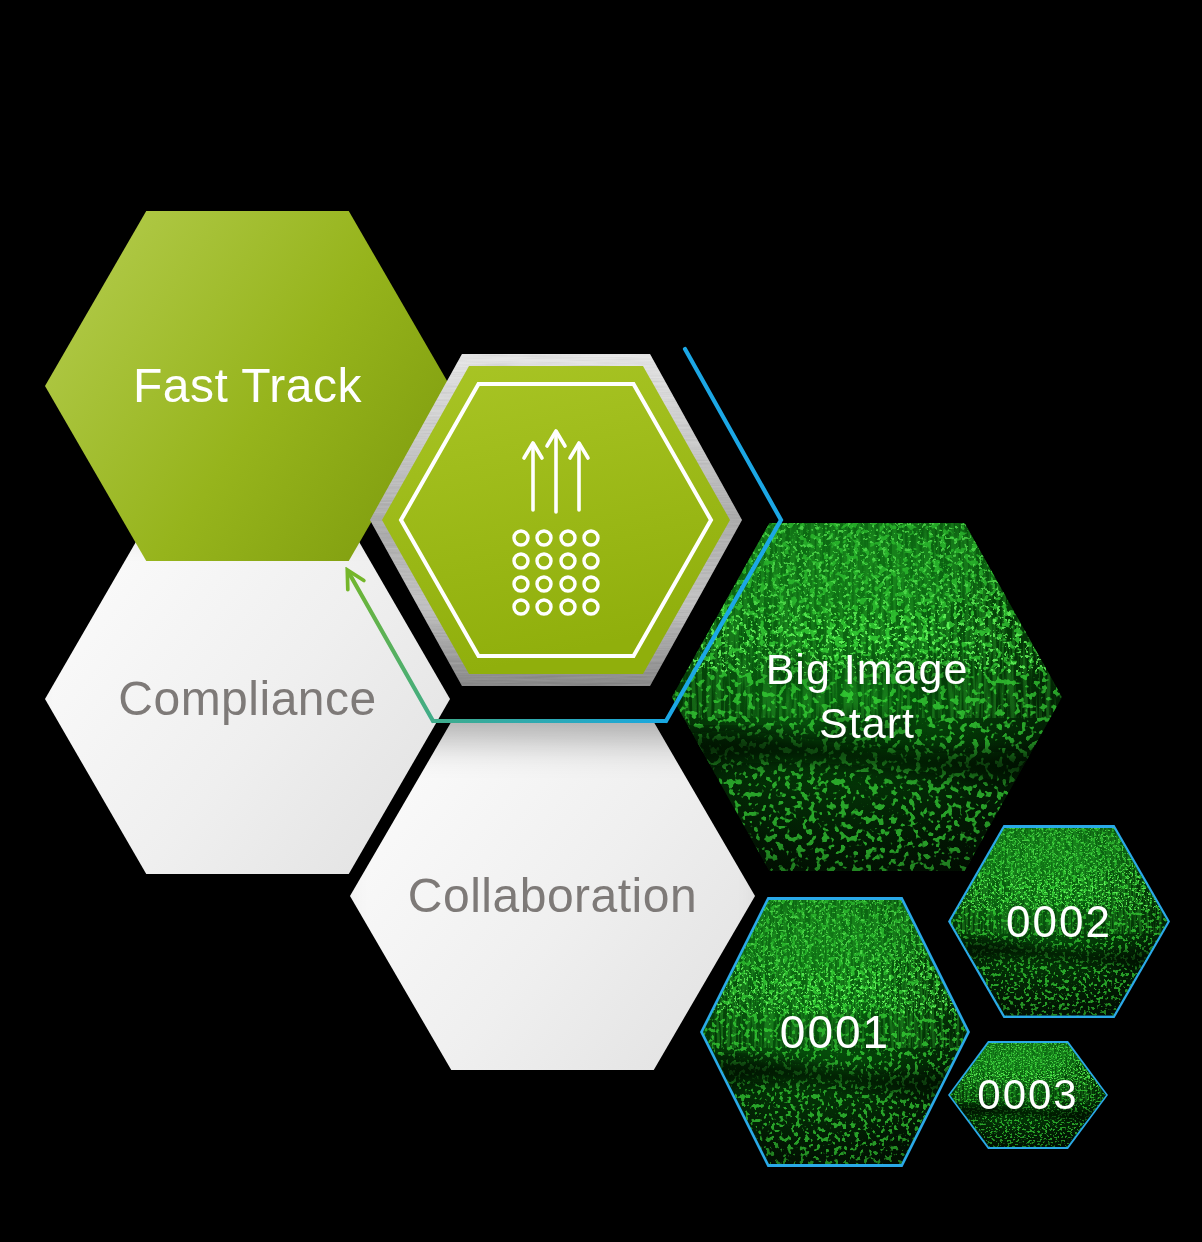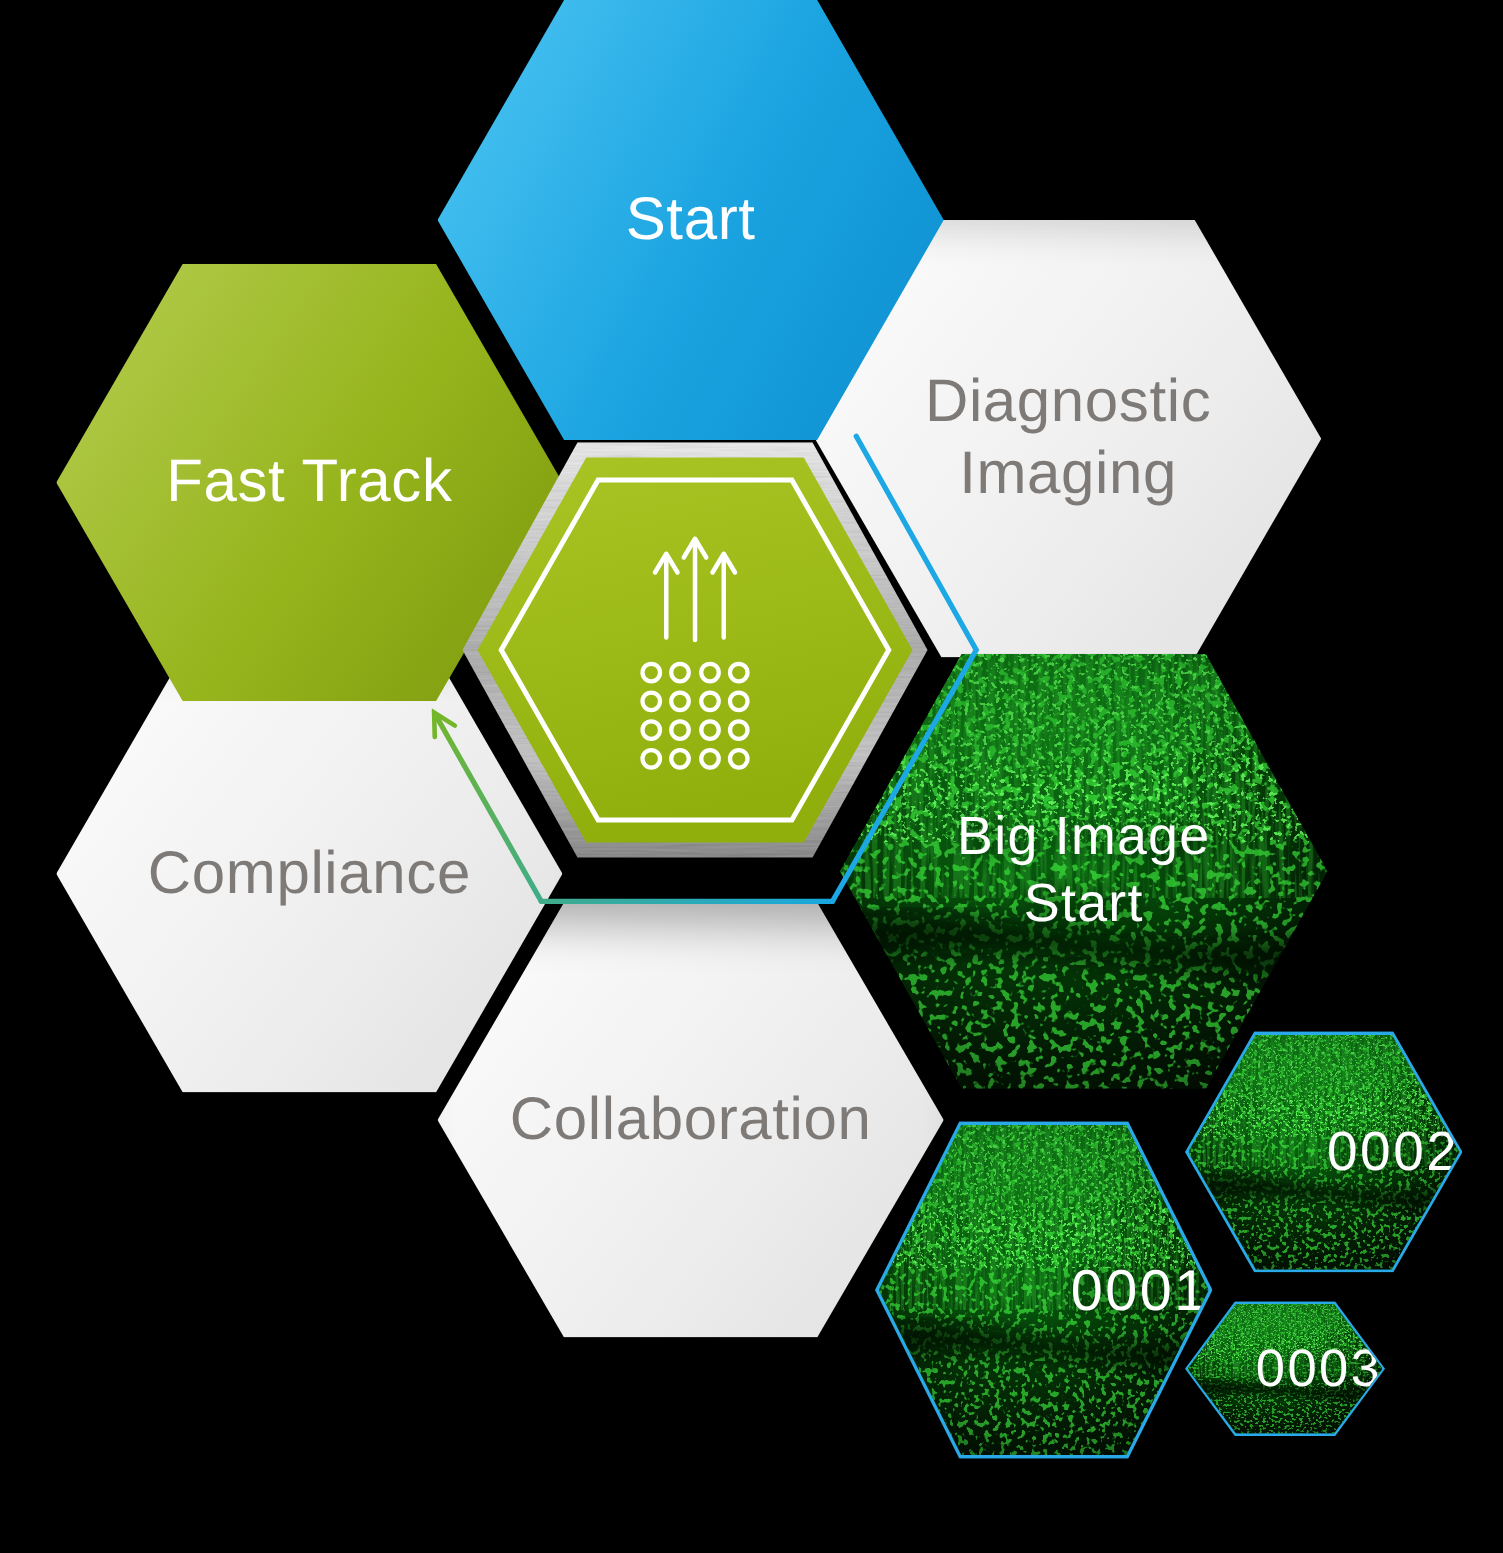--- a/index.html
+++ b/index.html
@@ -25,21 +25,21 @@
   .shadow-top-soft{box-shadow:inset 0 30px 30px -20px rgba(0,0,0,.14);}
   .micro-svg{position:absolute;inset:0;width:100%;height:100%;}
   .img-label{
     position:relative;color:#fff;font-size:43px;line-height:1.25;letter-spacing:1px;
     text-align:center;width:270px;text-shadow:0 0 14px rgba(0,0,0,.65);
   }
   .tile{background:#2aa9e8;}
   .tile-inner{
     position:absolute;
     clip-path:polygon(25% 0%,75% 0%,100% 50%,75% 100%,25% 100%,0% 50%);
-    display:flex;align-items:center;justify-content:flex-end;
+    display:flex;align-items:center;justify-content:center;
   }
   .tile-label{
     position:relative;color:#fff;letter-spacing:2px;
     text-shadow:0 0 10px rgba(0,0,0,.6);
   }
   .lines-svg{position:absolute;inset:0;z-index:6;pointer-events:none;}
   .center-hex-wrap{position:absolute;left:368px;top:352px;width:376px;height:336px;z-index:5;}
   .diag-label{width:290px;}
   .defs-svg{position:absolute;width:0;height:0;}
 </style>
@@ -88,42 +88,36 @@
       <rect width="390" height="150" filter="url(#fDots2)" opacity="0.9"></rect>
       <path d="M0,215 C95,188 210,252 390,222 L390,262 C240,252 110,222 0,252 Z" fill="#020e02" opacity="0.78" filter="url(#fBlur)"></path>
       <ellipse cx="150" cy="22" rx="225" ry="70" fill="#1e9e24" opacity="0.28" filter="url(#fBlur)"></ellipse>
       <rect width="390" height="348" fill="url(#microVig)"></rect>
     </g>
   </defs>
 </svg>
 
 <div class="stage">
 
-  <div class="hex gray-hex shadow-top-soft" style="left:652px;top:176px;width:405px;height:350px;z-index:1">
-    <div class="label diag-label">Diagnostic Imaging</div>
-  </div>
 
   <div class="hex gray-hex shadow-top-soft" style="left:45px;top:524px;width:405px;height:350px;z-index:1">
     <div class="label">Compliance</div>
   </div>
 
   <div class="hex gray-hex shadow-top-strong" style="left:350px;top:722px;width:405px;height:348px;z-index:1">
     <div class="label">Collaboration</div>
   </div>
 
   <div class="hex" style="left:672px;top:523px;width:390px;height:348px;z-index:2;background:#031503">
     <svg class="micro-svg" viewBox="0 0 390 348" preserveAspectRatio="none">
       <use href="#microGroup"></use>
     </svg>
     <div class="img-label">Big Image Start</div>
   </div>
 
-  <div class="hex blue-hex" style="left:350px;top:0px;width:405px;height:352px;z-index:3">
-    <div class="label">Start</div>
-  </div>
 
   <div class="hex lime-hex" style="left:45px;top:175px;width:405px;height:350px;z-index:3">
     <div class="label">Fast Track</div>
   </div>
 
   <div class="center-hex-wrap">
     <svg viewBox="0 0 376 336" width="376" height="336">
       <defs>
         <linearGradient id="metalGrad" x1="0" y1="0" x2="0" y2="1">
           <stop offset="0" stop-color="#f0f0f0"></stop>

